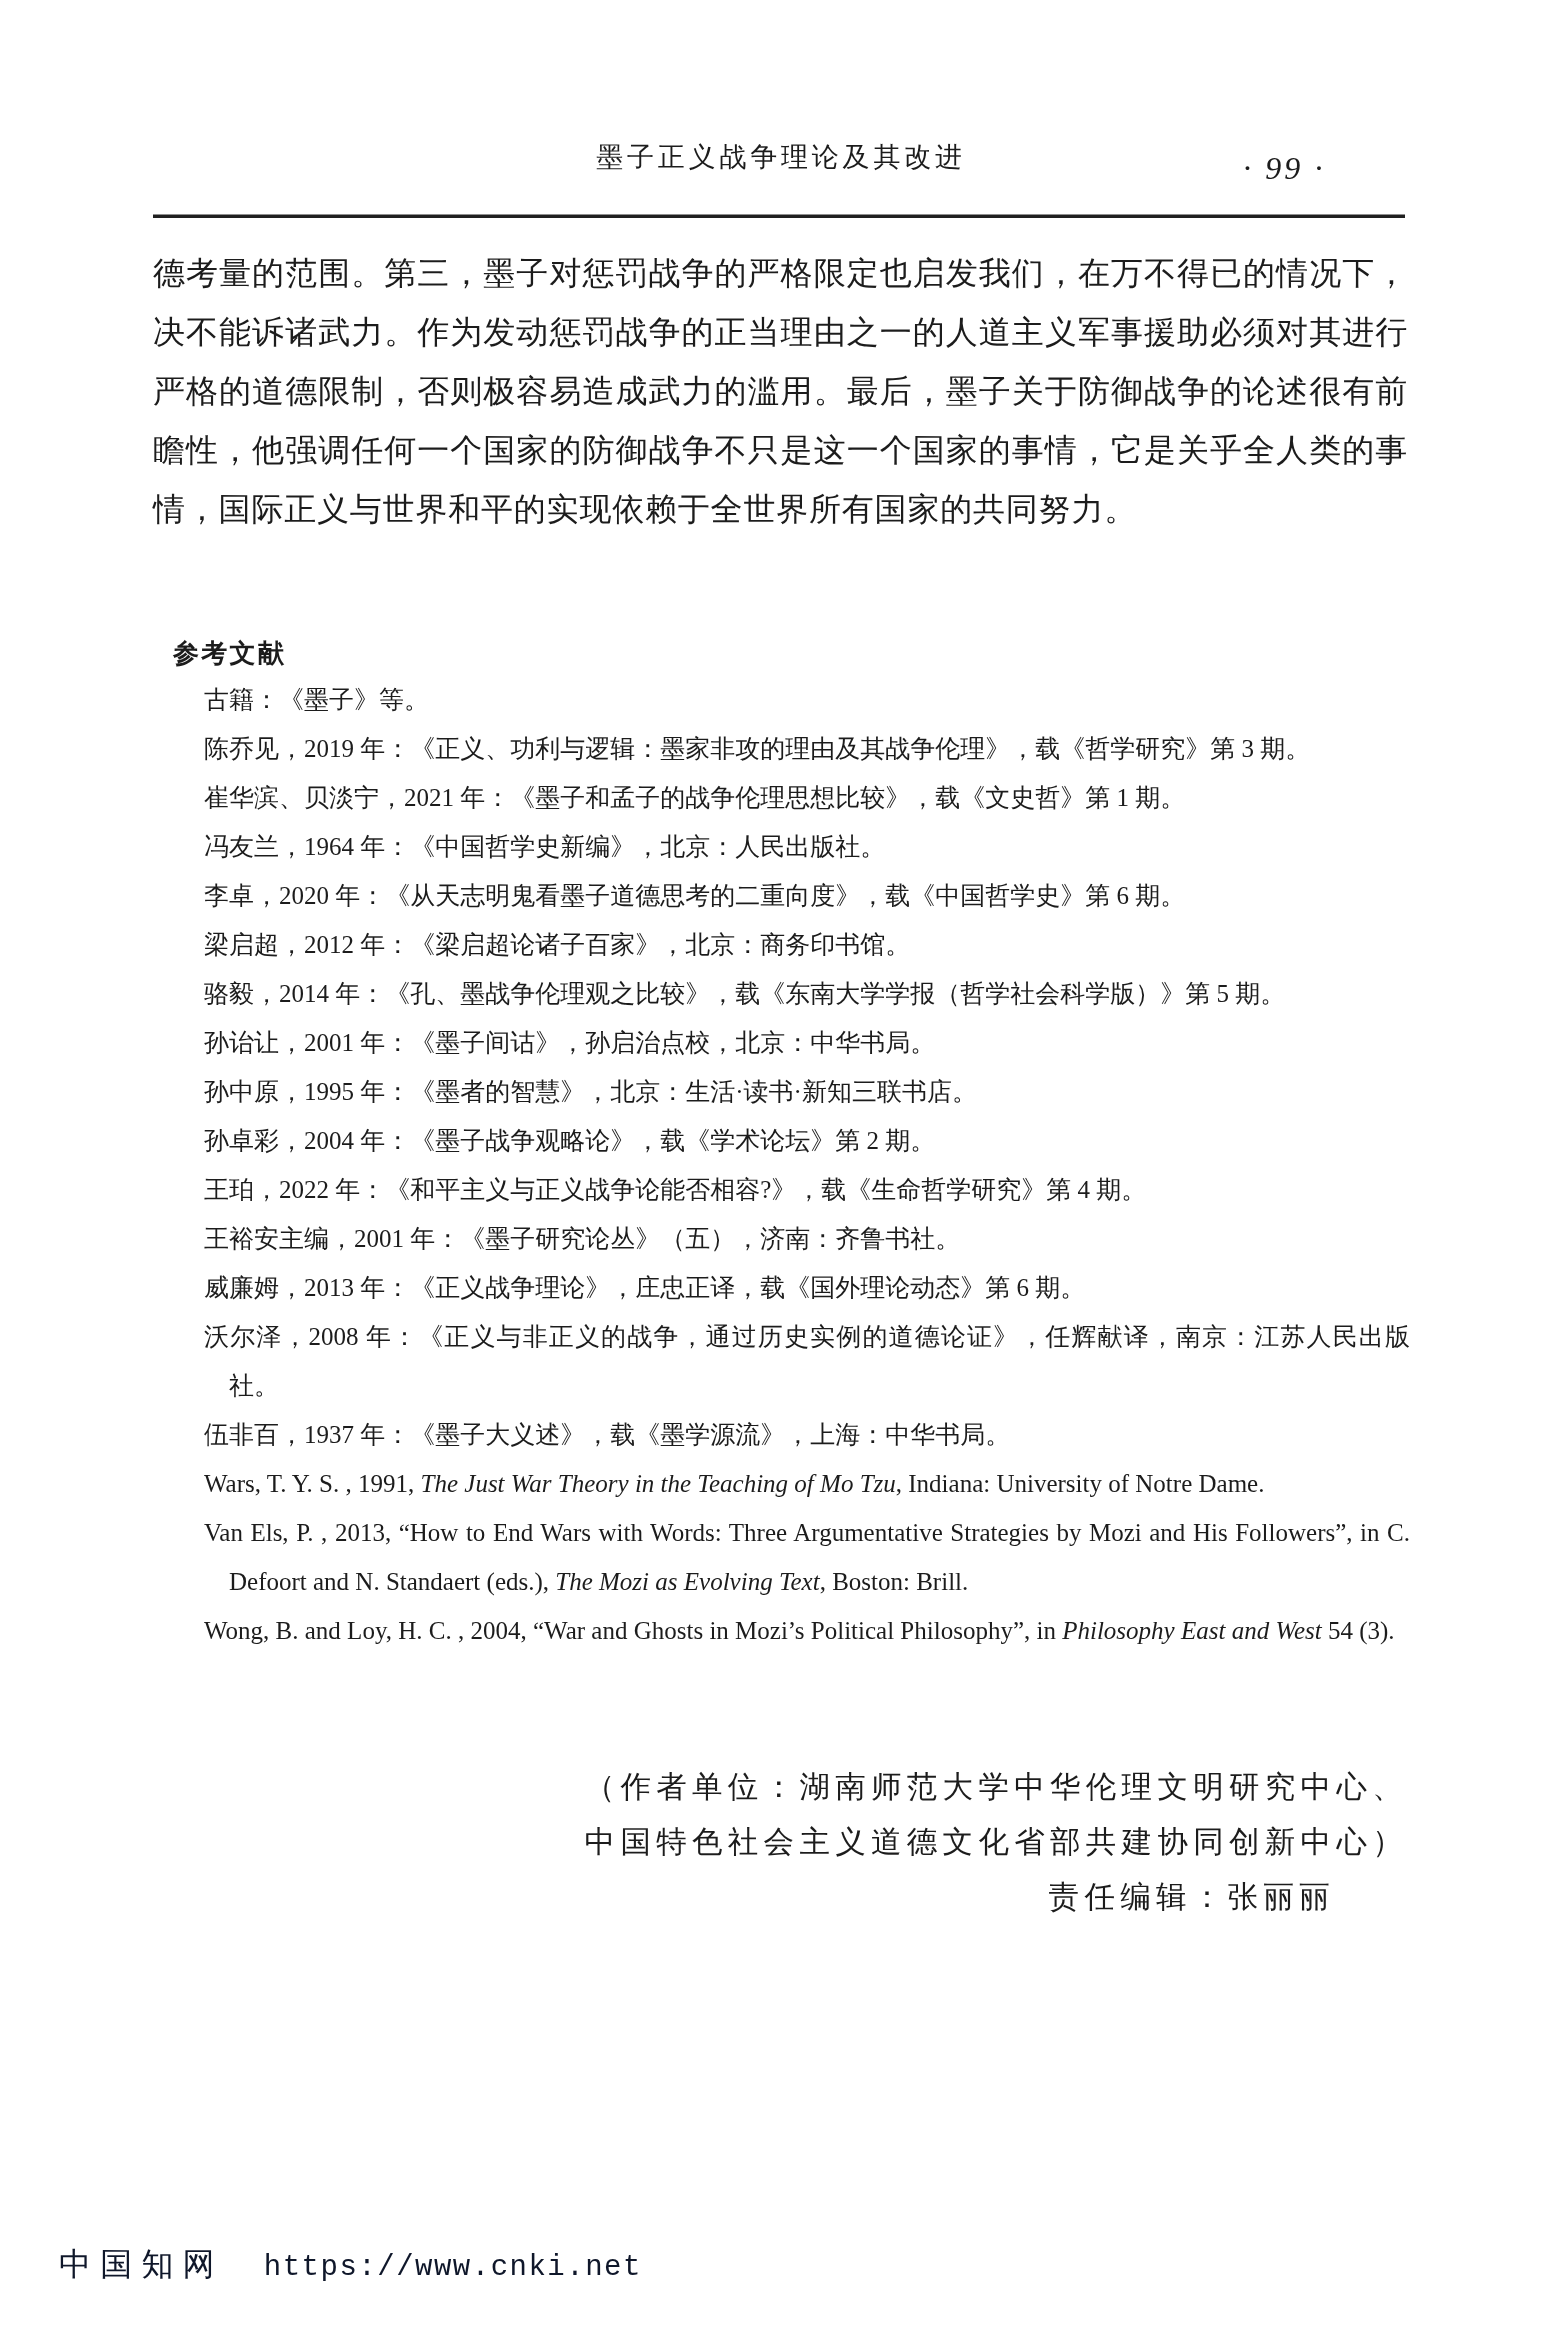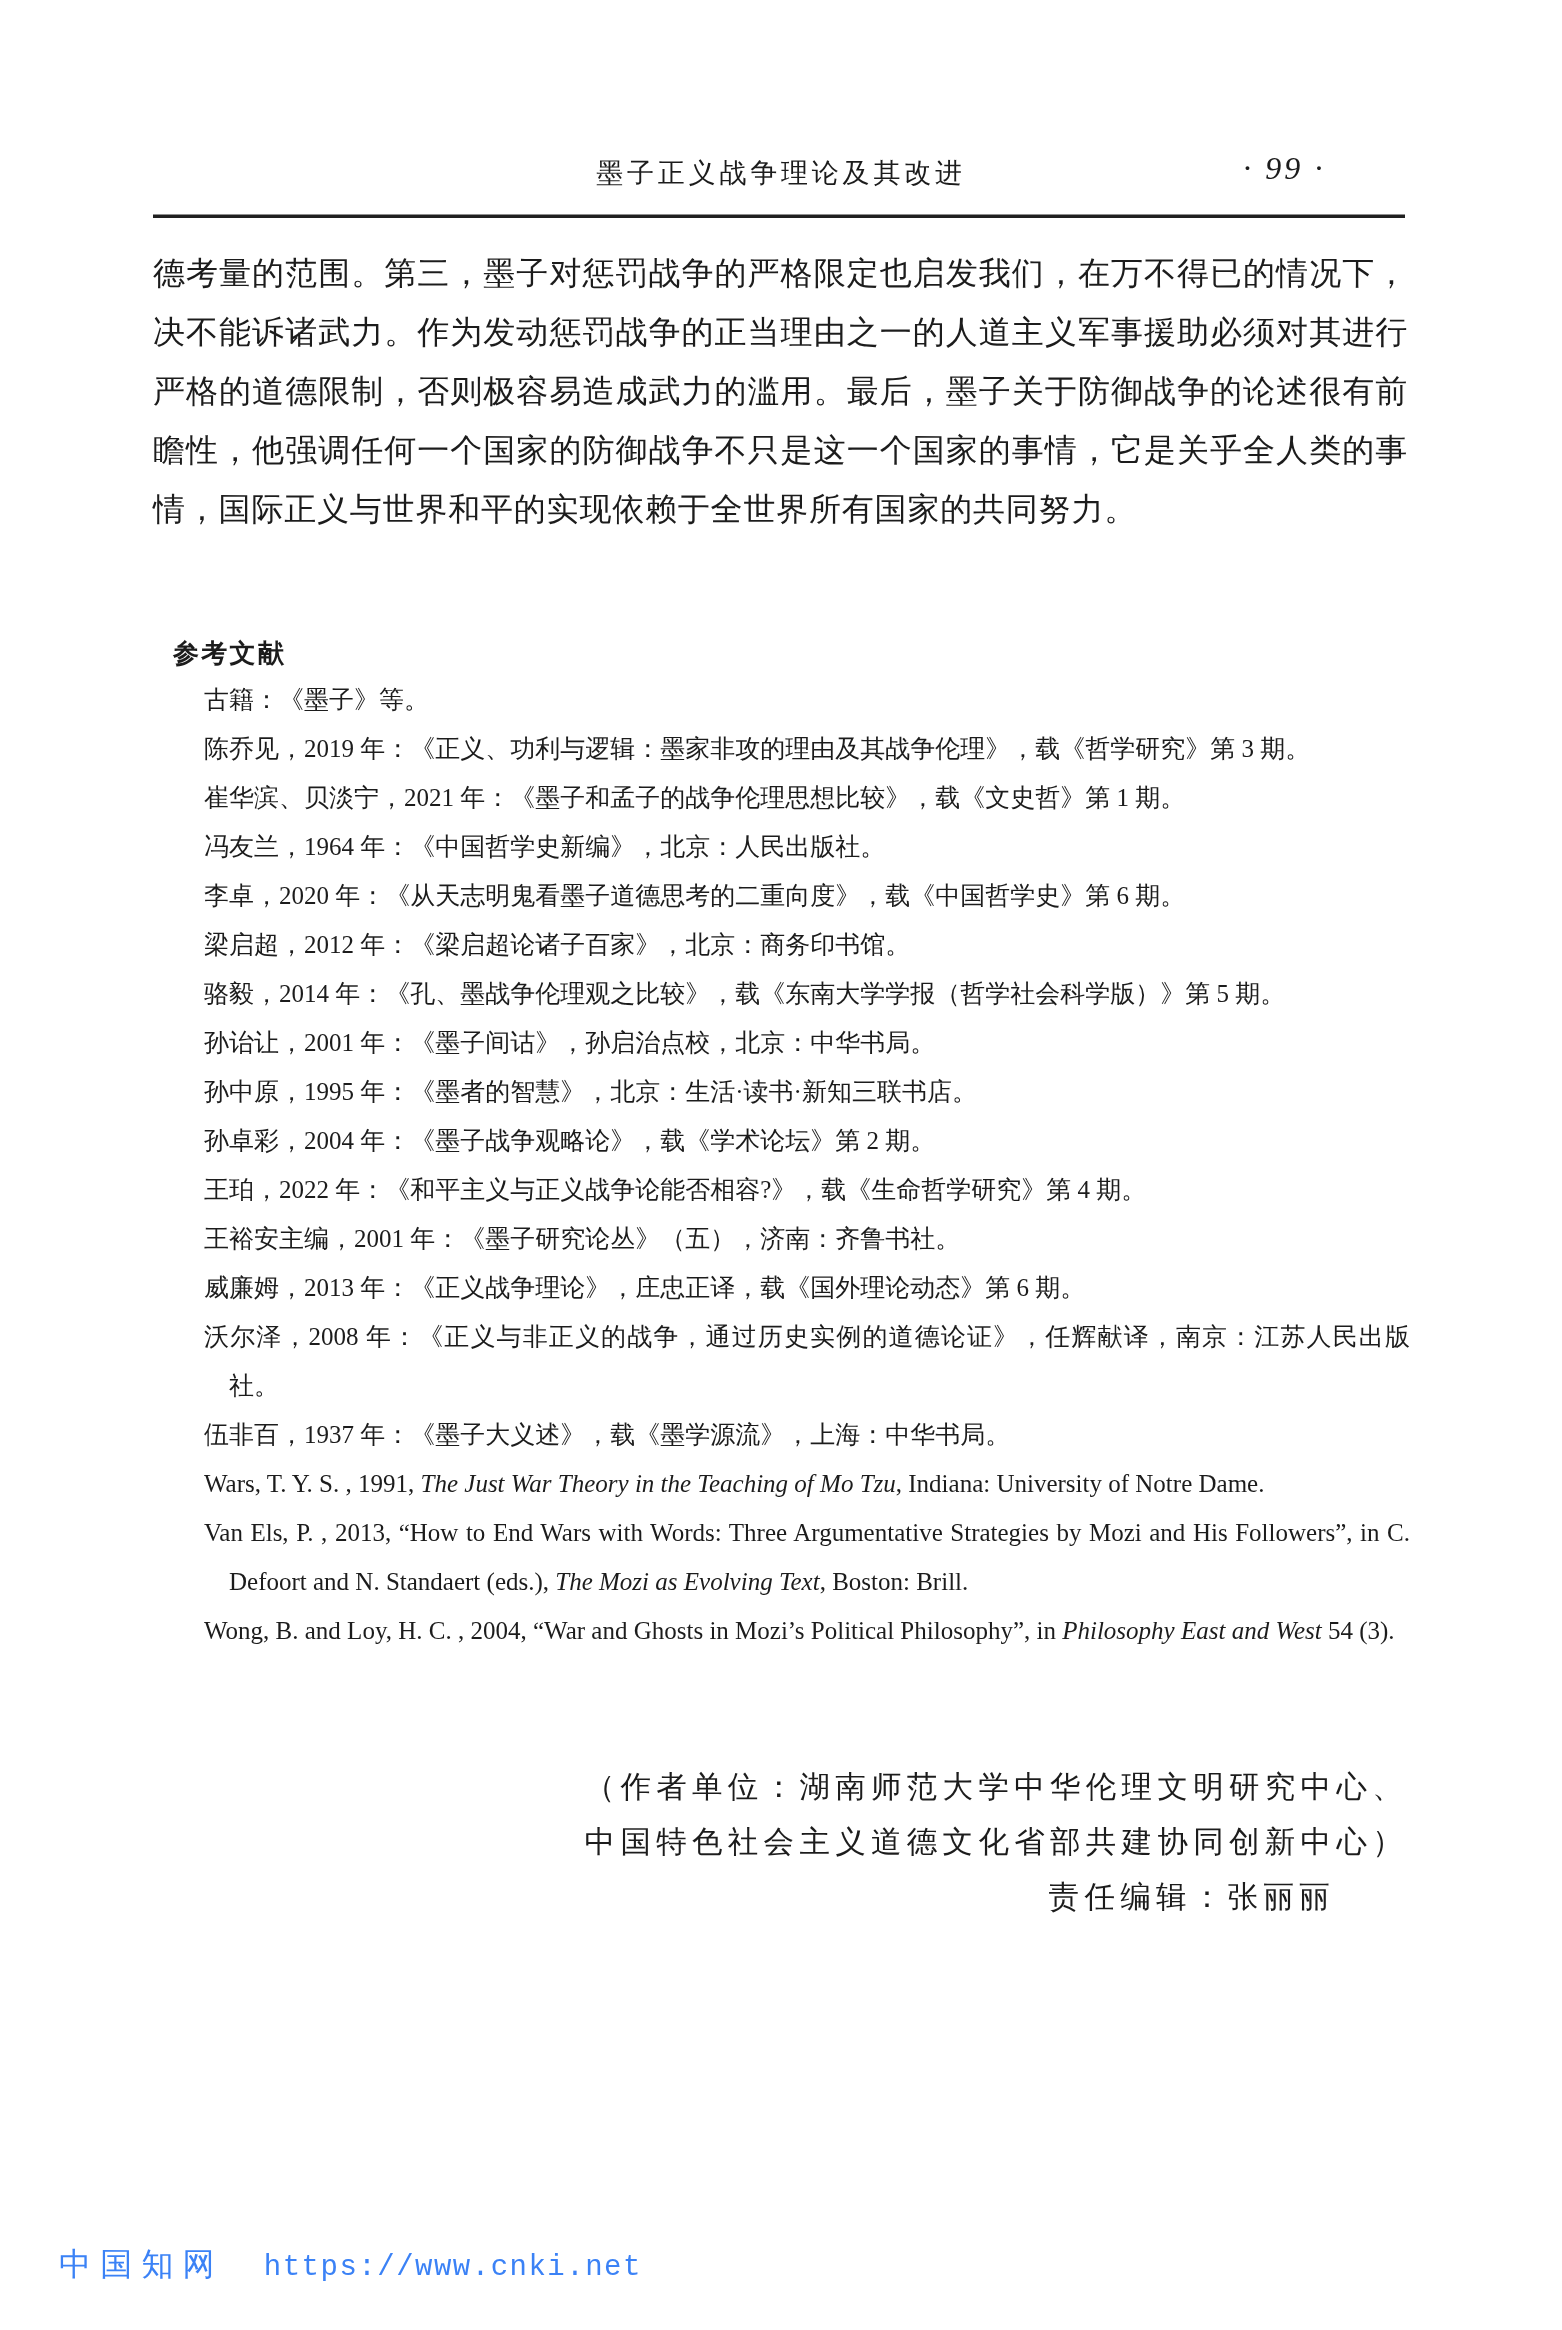--- a/index.html
+++ b/index.html
@@ -14,21 +14,21 @@
     font-family: "Liberation Serif", "DejaVu Serif", serif;
     color: #1c1c1c;
     overflow: hidden;
   }
   .page {
     position: absolute;
     inset: 0;
   }
   .header-title {
     position: absolute;
-    top: 155px;
+    top: 139px;
     left: 0;
     width: 1562px;
     text-align: center;
     font-size: 27px;
     letter-spacing: 3.8px;
     white-space: nowrap;
   }
   .page-number {
     position: absolute;
     top: 150px;
@@ -98,21 +98,21 @@
   }
   .author-note .editor {
     padding-right: 73px;
   }
   .footer {
     position: absolute;
     top: 2243px;
     left: 59px;
     display: flex;
     align-items: baseline;
-    color: #3b82f6;
+    color: #0f172a;
     justify-content: center;
   }
   .footer .site {
     font-size: 32px;
     letter-spacing: 9.2px;
     white-space: nowrap;
   }
   .footer .url {
     font-size: 29px;
     font-family: "Liberation Mono", "DejaVu Sans Mono", monospace;

